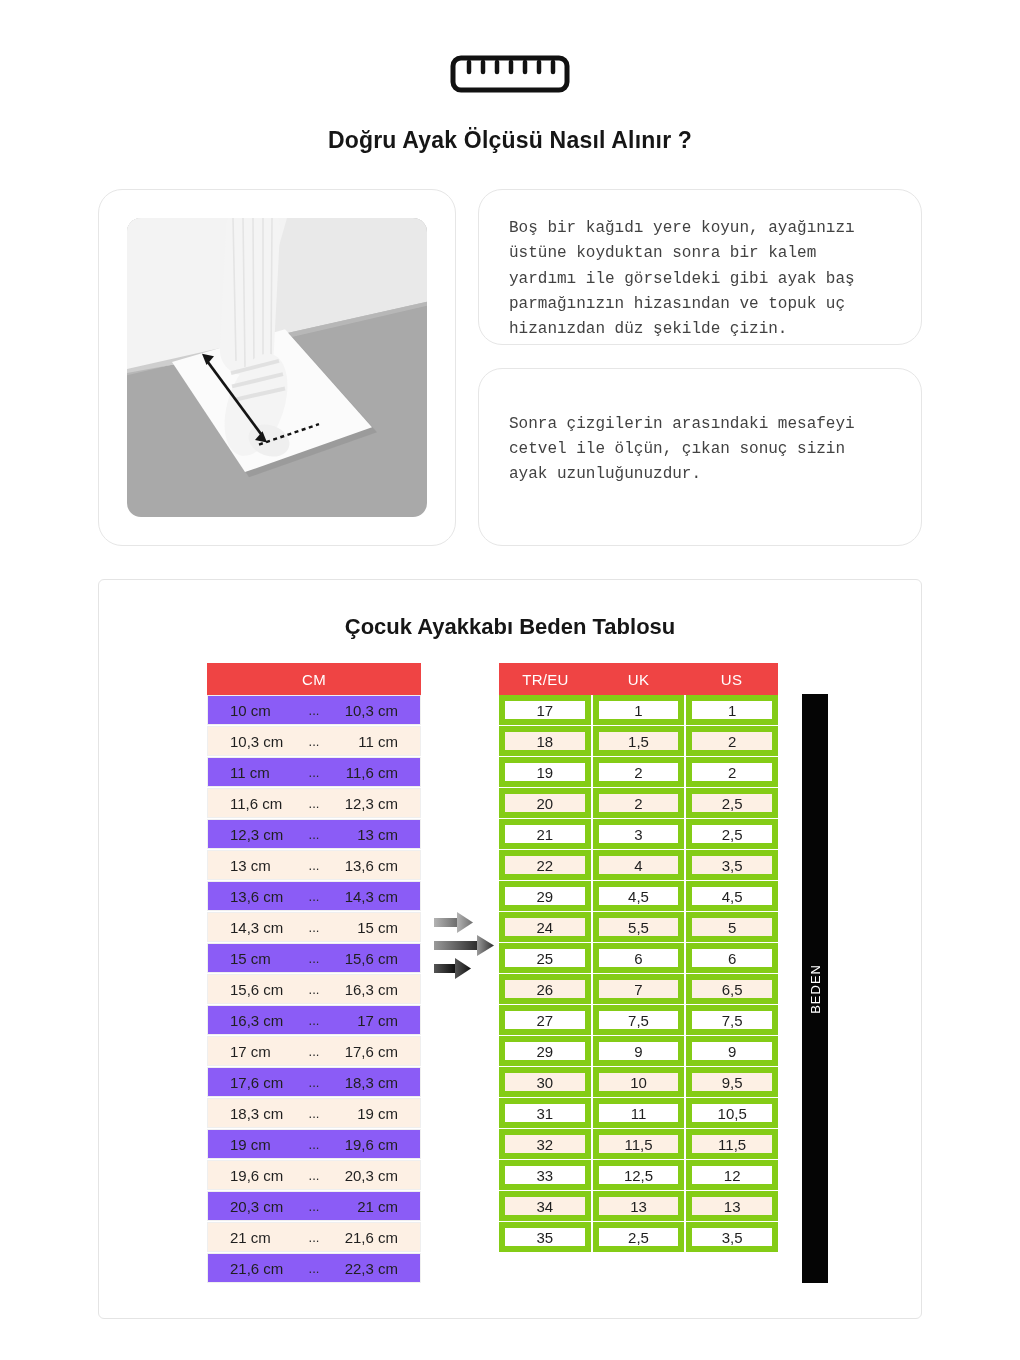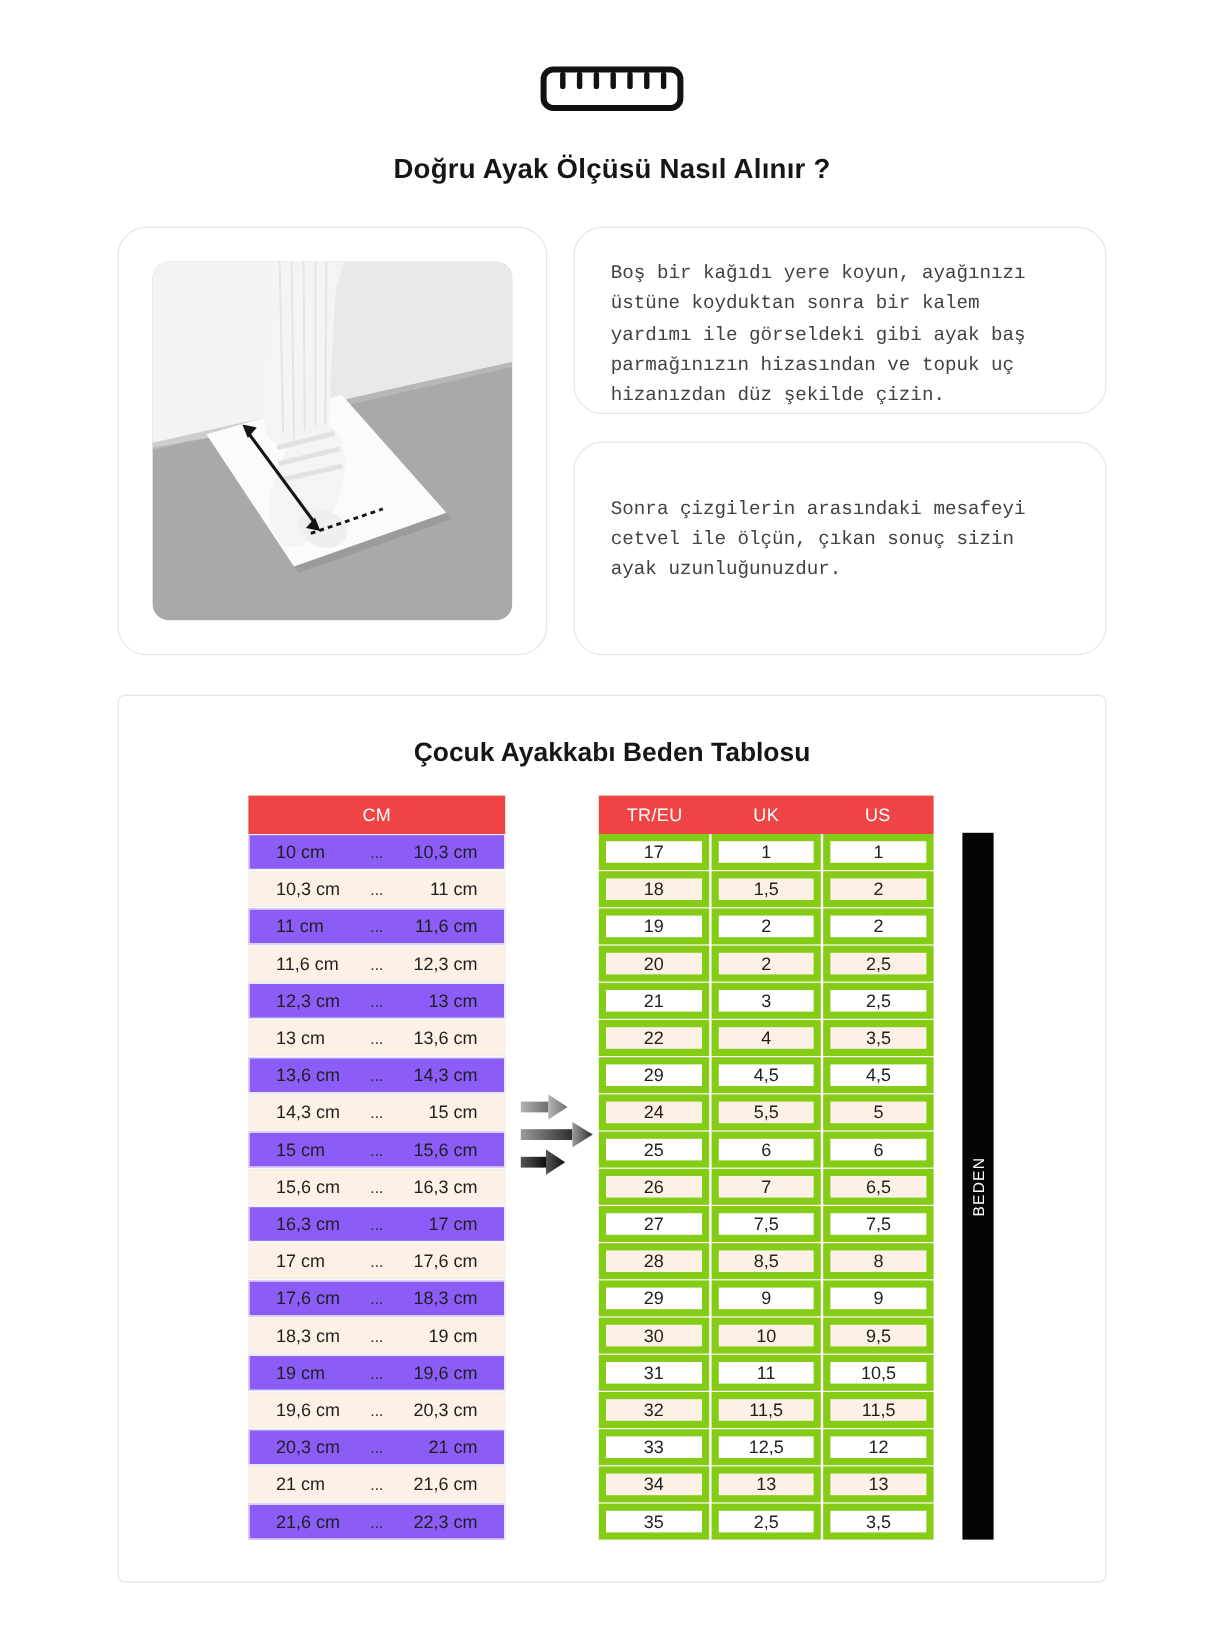--- a/index.html
+++ b/index.html
@@ -323,25 +323,20 @@
         <div class="trow size-row alt">
           <span class="cell">26</span>
           <span class="cell">7</span>
           <span class="cell">6,5</span>
         </div>
         <div class="trow size-row">
           <span class="cell">27</span>
           <span class="cell">7,5</span>
           <span class="cell">7,5</span>
         </div>
-        <div class="trow size-row alt">
-          <span class="cell">28</span>
-          <span class="cell">8,5</span>
-          <span class="cell">8</span>
-        </div>
         <div class="trow size-row">
           <span class="cell">29</span>
           <span class="cell">9</span>
           <span class="cell">9</span>
         </div>
         <div class="trow size-row alt">
           <span class="cell">30</span>
           <span class="cell">10</span>
           <span class="cell">9,5</span>
         </div>

